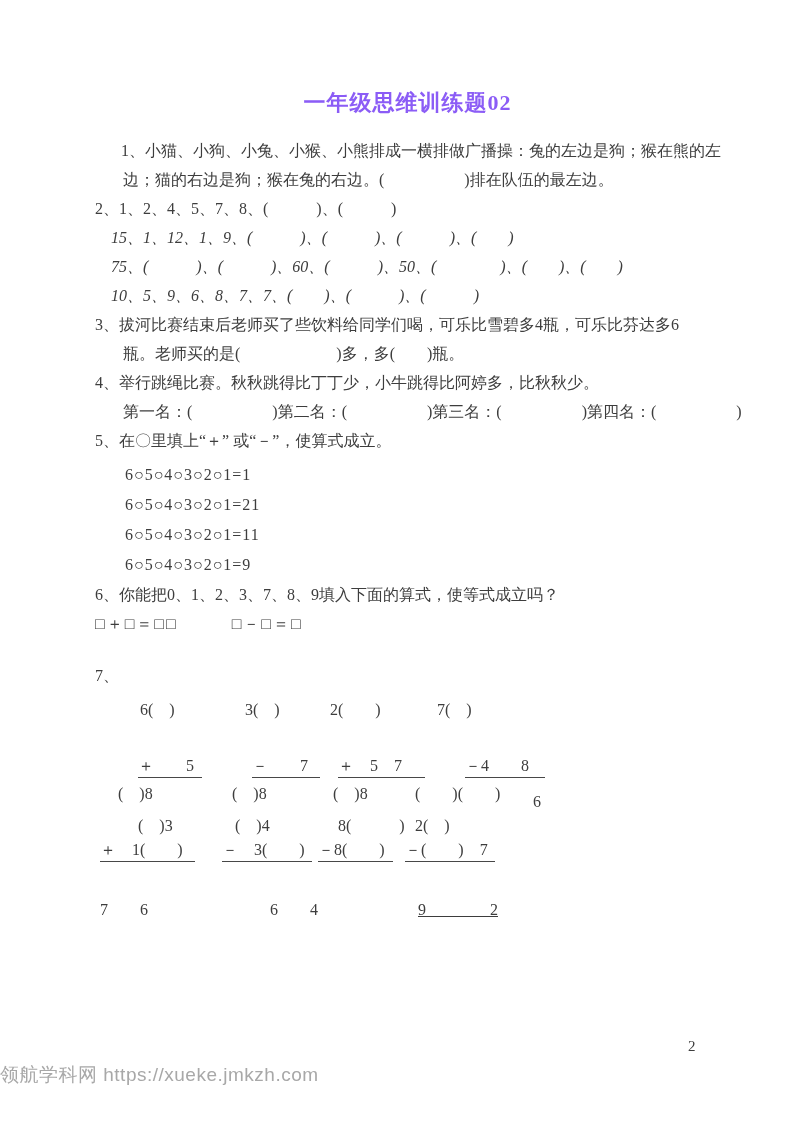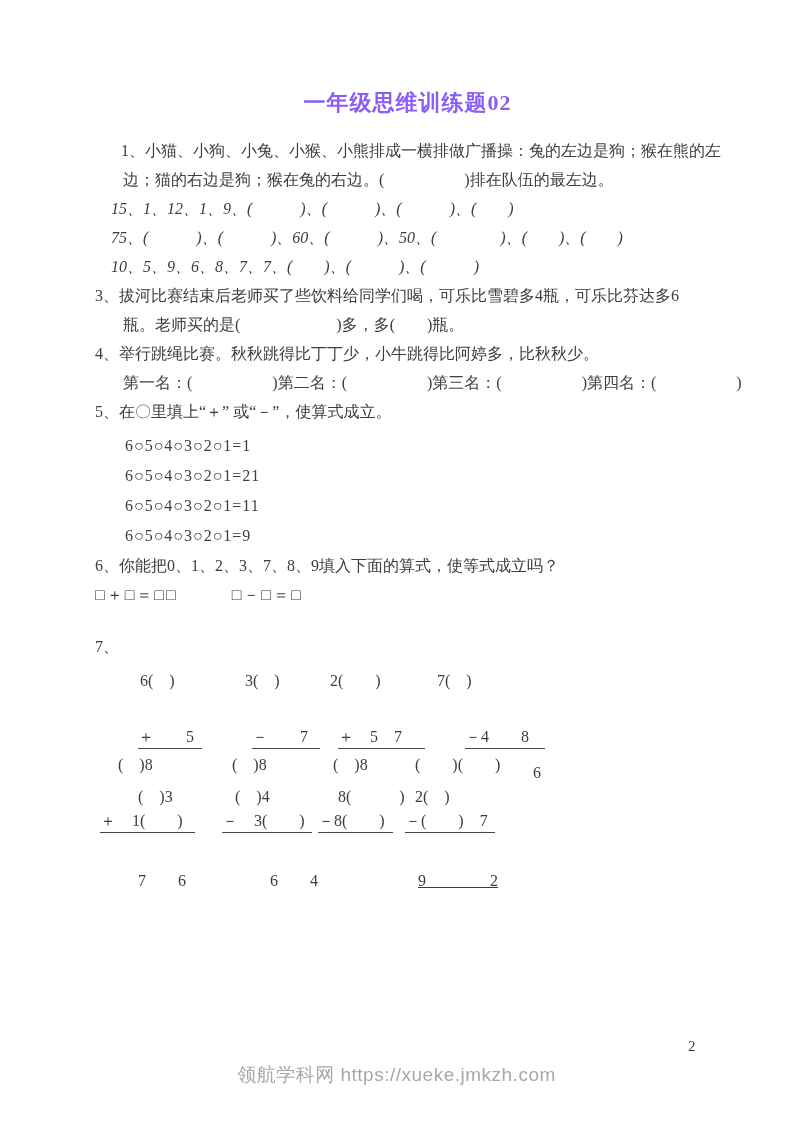--- a/index.html
+++ b/index.html
@@ -24,42 +24,43 @@
   .q7{position:relative;margin-top:26px;height:165px;font-size:16px;}
   .q7label{position:absolute;left:0;top:2px;white-space:pre;}
   .vp{position:absolute;white-space:pre;}
   .vp .t,.vp .b{height:20px;line-height:20px;white-space:pre;}
   .vp .mw{border-bottom:1.7px solid #474747;height:21px;line-height:20px;white-space:pre;}
   .vp .b{margin-top:2px;}
   .vp1{left:43px;top:0;}  .vp1 .t{margin-left:2px;}  .vp1 .mw{width:64px;}
   .vp2{left:140px;top:0;} .vp2 .t{margin-left:10px;} .vp2 .mw{margin-left:17px;width:68px;}
   .vp3{left:235px;top:0;} .vp3 .mw{margin-left:8px;width:87px;} .vp3 .b{margin-left:8px;}
   .vp4{left:320px;top:0;} .vp4 .t{margin-left:22px;} .vp4 .mw{margin-left:50px;width:80px;}
-  .vp5{left:5px;top:84px;}   .vp5 .t{margin-left:18px;} .vp5 .mw{width:95px;} .vp5 .b{margin-left:38px;}
+  .vp5{left:5px;top:84px;}   .vp5 .t{margin-left:18px;} .vp5 .mw{width:95px;} .vp5 .b{}
   .vp6{left:127px;top:84px;} .vp6 .t{margin-left:10px;} .vp6 .mw{width:90px;} .vp6 .b{margin-left:48px;}
   .vp7{left:223px;top:84px;} .vp7 .t{margin-left:15px;} .vp7 .mw{width:75px;}
   .vp8{left:310px;top:84px;} .vp8 .t{margin-left:10px;} .vp8 .mw{width:90px;} .vp8 .b{margin-left:13px;text-decoration:underline;}
   .q7extra{position:absolute;left:438px;top:128px;height:20px;line-height:20px;}
-  .watermark{position:absolute;left:0;top:1062px;width:100%;text-align:center;
+  .watermark{position:absolute;left:0;top:1062px;width:100%;
              font-family:"Liberation Sans","DejaVu Sans",sans-serif;
              font-size:19px;color:#a8a8a8;letter-spacing:0.5px;}
   .pagenum{position:absolute;left:688px;top:1038px;font-size:15px;color:#3d3d3d;}
 </style>
 </head>
 <body>
 
 <div class="page">
   <div class="content">
 
     <h1 class="title">一年级思维训练题02</h1>
 
 
     <div class="l mt14">1、小猫、小狗、小兔、小猴、小熊排成一横排做广播操：兔的左边是狗；猴在熊的左</div>
     <div class="l ind28">边；猫的右边是狗；猴在兔的右边。(　　　　　)排在队伍的最左边。</div>
 
+    <div class="l">2、1、2、4、5、7、8、(　　　)、(　　　)</div>
     <div class="l ind16">15、1、12、1、9、(　　　)、(　　　)、(　　　)、(　　)</div>
     <div class="l ind16">75、(　　　)、(　　　)、60、(　　　)、50、(　　　　)、(　　)、(　　)</div>
     <div class="l ind16">10、5、9、6、8、7、7、(　　)、(　　　)、(　　　)</div>
 
     <div class="l">3、拔河比赛结束后老师买了些饮料给同学们喝，可乐比雪碧多4瓶，可乐比芬达多6</div>
     <div class="l ind28">瓶。老师买的是(　　　　　　)多，多(　　)瓶。</div>
 
     <div class="l">4、举行跳绳比赛。秋秋跳得比丁丁少，小牛跳得比阿婷多，比秋秋少。</div>
     <div class="l ind28">第一名：(　　　　　)第二名：(　　　　　)第三名：(　　　　　)第四名：(　　　　　)</div>
 

